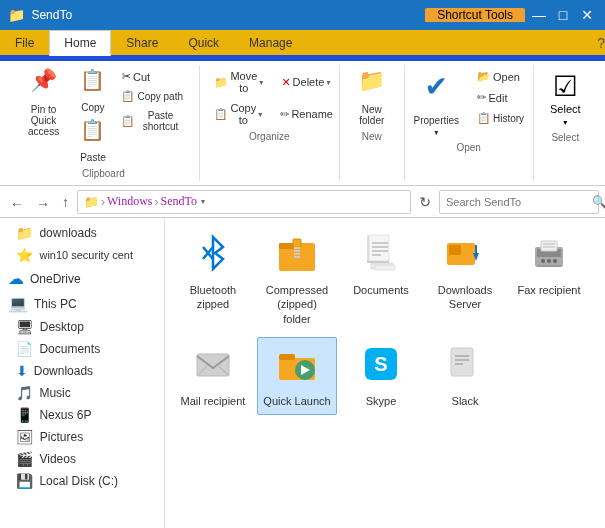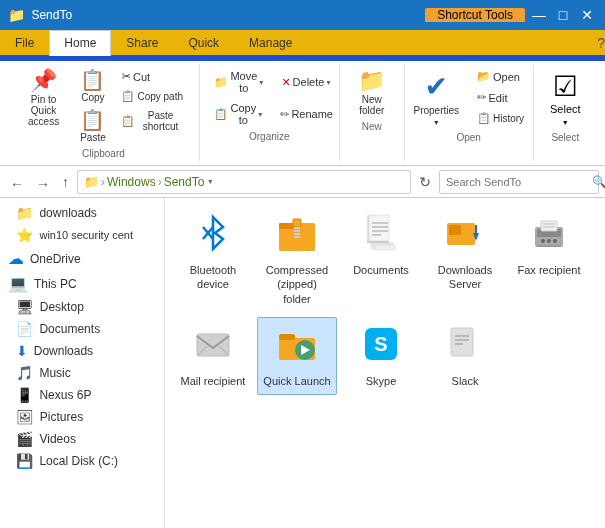--- a/index.html
+++ b/index.html
@@ -81,21 +81,21 @@
       flex-direction: column;
       align-items: center;
       padding: 2px 6px;
       cursor: pointer;
       border: 1px solid transparent;
       border-radius: 2px;
       background: none;
       min-width: 36px;
     }
     .ribbon-btn-icon { font-size: 22px; line-height: 1; }
-    .ribbon-btn-label { font-size: 10px; color: #333; margin-top: 2px; text-align: center; }
+    .ribbon-btn-label { font-size: 10px; color: #333; margin-top: 12px; text-align: center; }
     .ribbon-btn-small {
       display: flex;
       align-items: center;
       gap: 2px;
       padding: 2px 6px;
       cursor: pointer;
       border: 1px solid transparent;
       border-radius: 2px;
       background: none;
       font-size: 11px;
@@ -133,21 +133,21 @@
       display: flex;
       align-items: center;
       border: 1px solid #ccc;
       border-radius: 2px;
       padding: 2px 6px;
       height: 24px;
       background: white;
       font-size: 12px;
     }
     .breadcrumb-sep { color: #999; margin: 0 2px; }
-    .breadcrumb-item { color: #4d7c0f; cursor: pointer; }
+    .breadcrumb-item { color: #a21caf; cursor: pointer; font-family: Liberation Serif, serif; }
     .refresh-btn {
       background: none; border: none; cursor: pointer; color: #555; font-size: 14px; padding: 2px 4px;
     }
     .search-bar {
       width: 160px;
       display: flex;
       align-items: center;
       border: 1px solid #ccc;
       border-radius: 2px;
       height: 24px;
@@ -426,21 +426,21 @@
 
     <div class="file-item">
       <div class="file-icon">
         <svg width="40" height="40" viewBox="0 0 40 40">
           <rect width="40" height="40" fill="none"></rect>
           <polygon points="20,4 20,36 30,26 22,20 30,14" fill="none" stroke="#0078d4" stroke-width="2.5"></polygon>
           <line x1="10" y1="14" x2="20" y2="26" stroke="#0078d4" stroke-width="2.5"></line>
           <line x1="10" y1="26" x2="20" y2="14" stroke="#0078d4" stroke-width="2.5"></line>
         </svg>
       </div>
-      <span class="file-label">Bluetooth device</span>
+      <span class="file-label">Bluetooth zipped</span>
     </div>
 
     <div class="file-item">
       <div class="file-icon">
         <svg width="40" height="40" viewBox="0 0 40 40">
           <rect x="2" y="10" width="36" height="28" rx="2" fill="#f5a623"></rect>
           <rect x="2" y="10" width="18" height="6" rx="1" fill="#e08800"></rect>
           <rect x="16" y="6" width="8" height="8" rx="1" fill="#f5a623" stroke="#e08800" stroke-width="1"></rect>
 
           <rect x="17" y="14" width="6" height="2" fill="#ccc"></rect>

